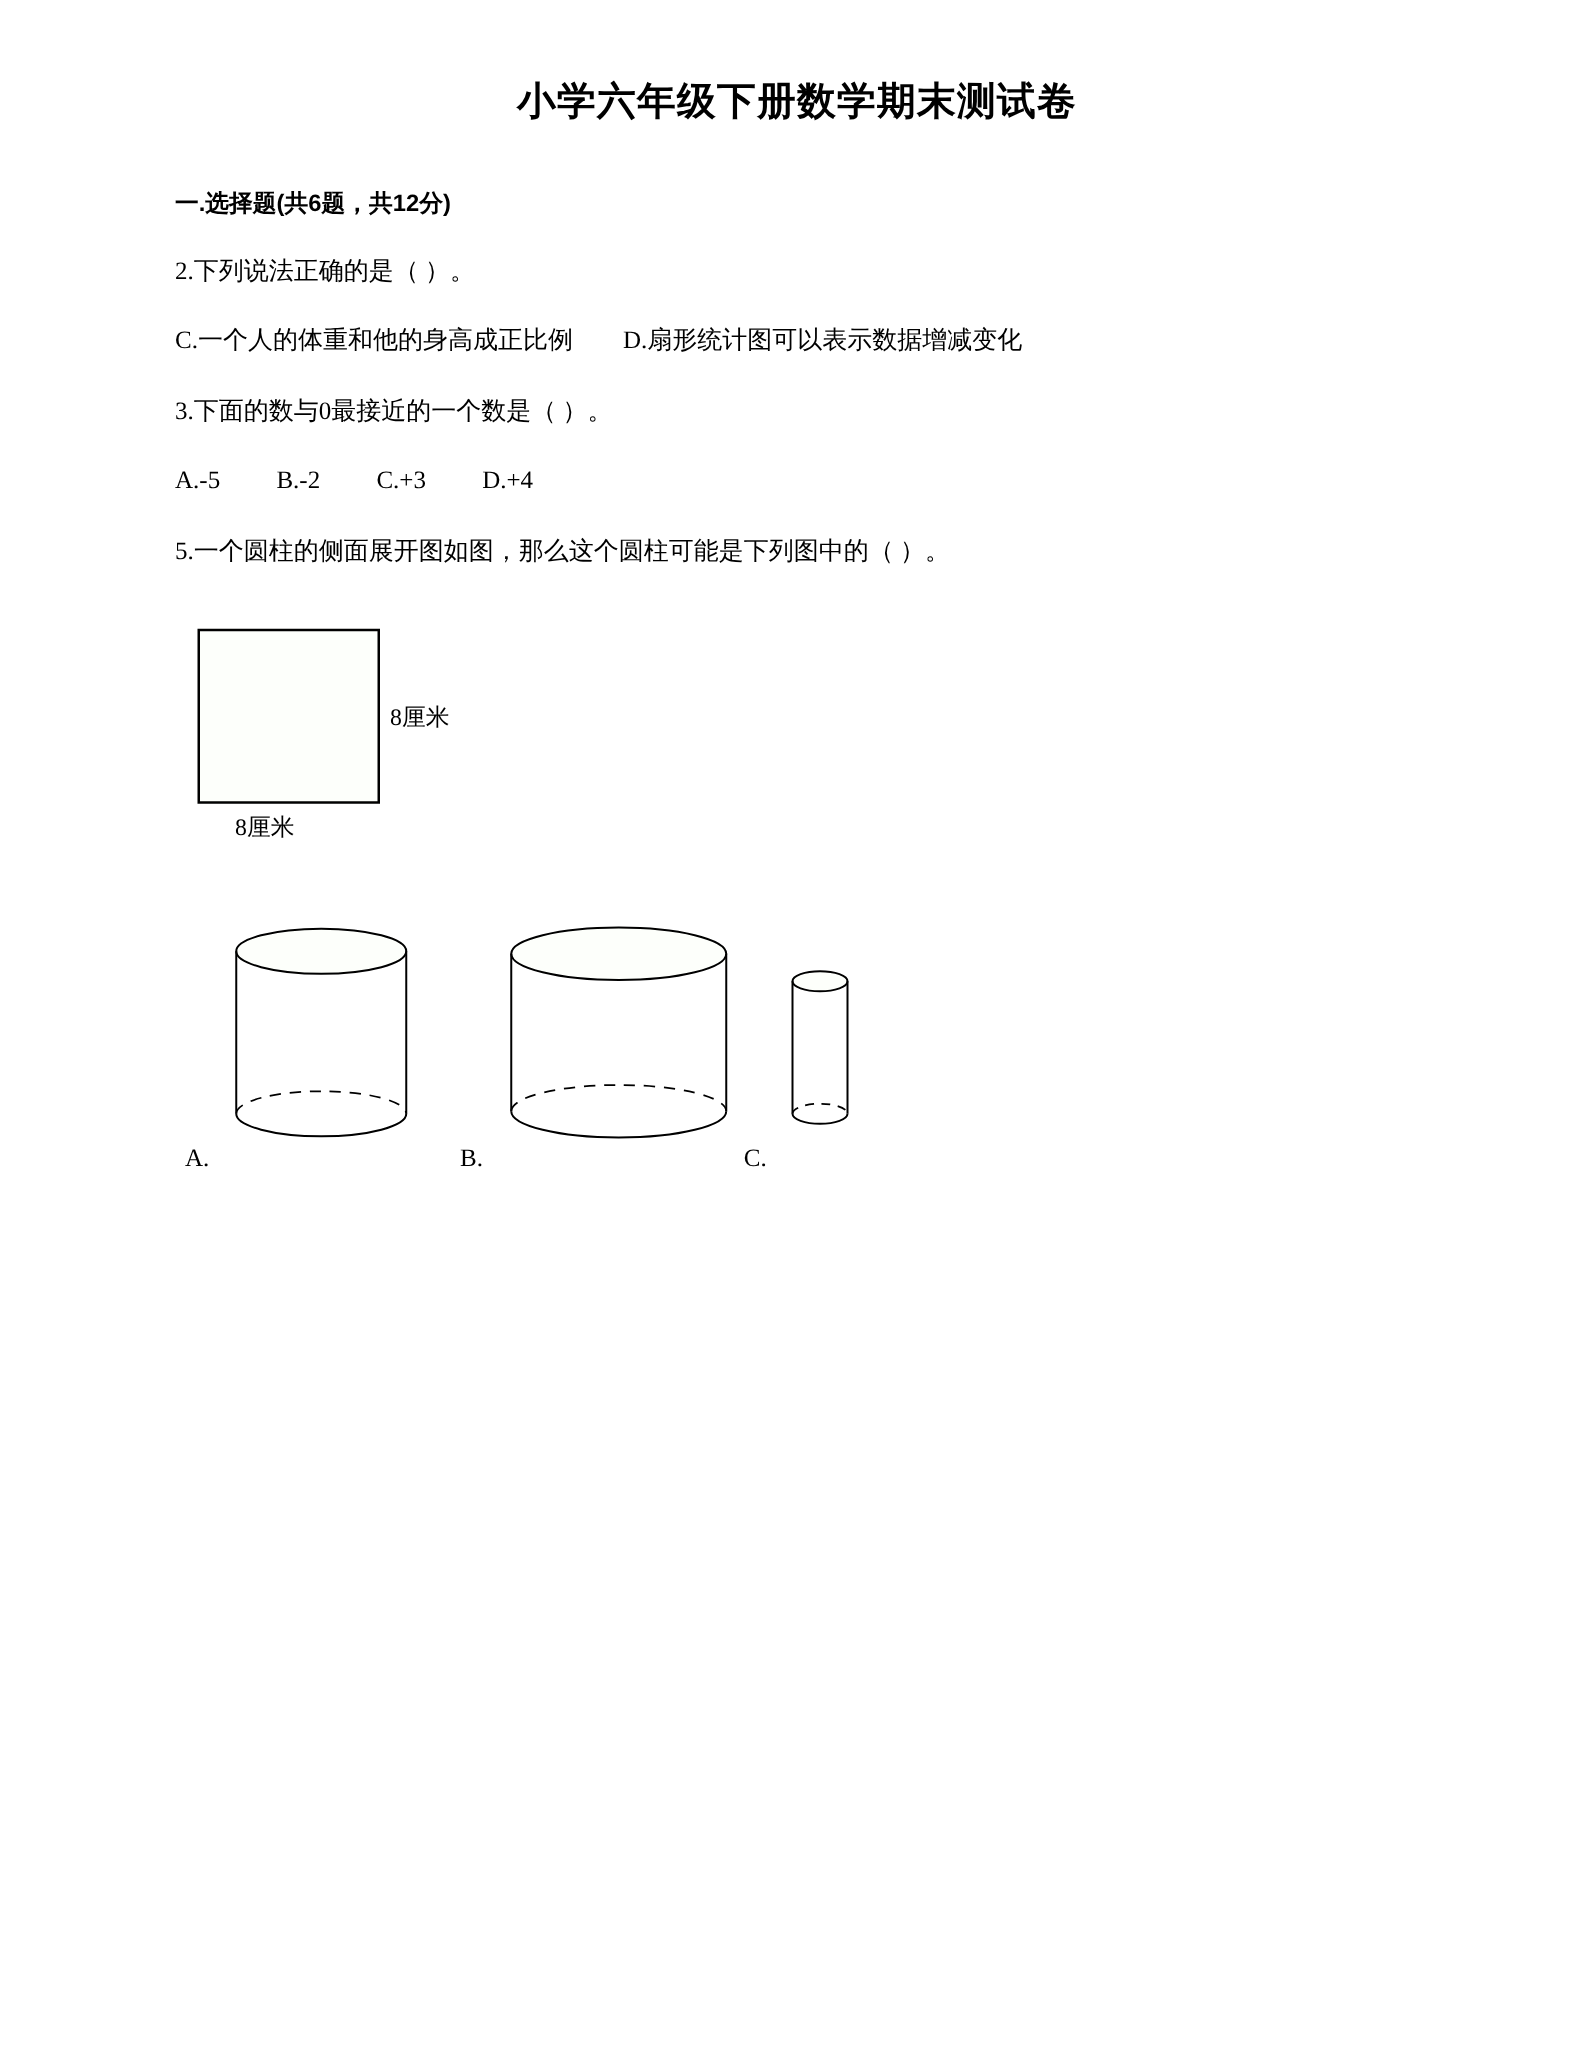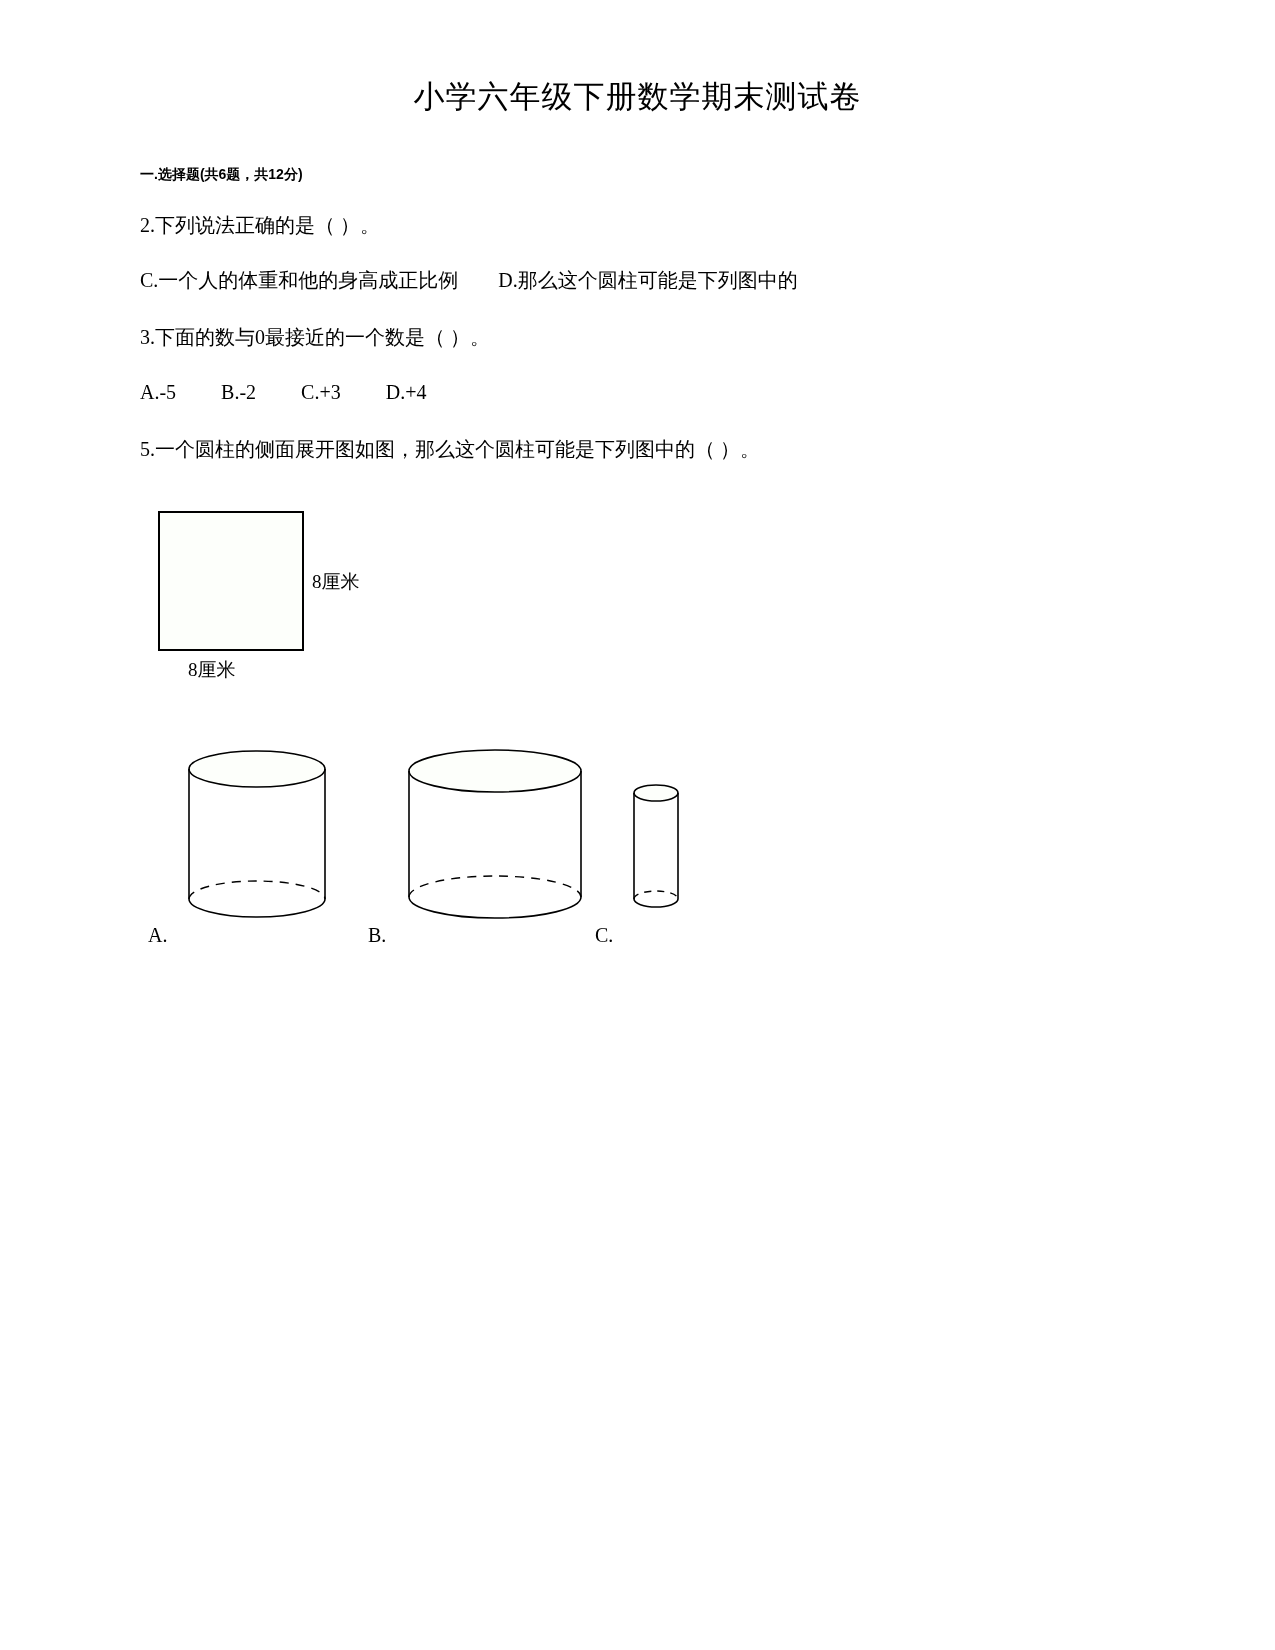--- a/index.html
+++ b/index.html
@@ -18,30 +18,30 @@
   .page {
     position: relative;
     width: 1275px;
     height: 1650px;
     box-sizing: border-box;
     padding: 0 140px;
   }
   .doc-title {
     text-align: center;
     font-family: "Liberation Sans", sans-serif;
-    font-weight: normal;
+    font-weight: bold;
     font-size: 31px;
     letter-spacing: 1px;
     margin: 0;
-    padding-top: 76px;
+    padding-top: 60px;
   }
   .section-heading {
     font-family: "Liberation Sans", sans-serif;
     font-weight: bold;
-    font-size: 14px;
+    font-size: 19px;
     margin: 48px 0 0 0;
   }
   .q-block {
     margin-top: 26px;
   }
   .q-text {
     font-size: 20px;
     line-height: 1.55;
     margin: 0;
   }
@@ -105,21 +105,21 @@
 
 <div class="page">
 
   <h1 class="doc-title">小学六年级下册数学期末测试卷</h1>
 
   <div class="section-heading">一.选择题(共6题，共12分)</div>
 
 
   <div class="q-block">
     <p class="q-text">2.下列说法正确的是（  ）。</p>
-    <p class="opt-line">C.一个人的体重和他的身高成正比例        D.那么这个圆柱可能是下列图中的</p>
+    <p class="opt-line">C.一个人的体重和他的身高成正比例        D.扇形统计图可以表示数据增减变化</p>
   </div>
 
   <div class="q-block">
     <p class="q-text">3.下面的数与0最接近的一个数是（  ）。</p>
     <p class="opt-line">A.-5         B.-2         C.+3         D.+4</p>
   </div>
 
 
   <div class="q-block">
     <p class="q-text">5.一个圆柱的侧面展开图如图，那么这个圆柱可能是下列图中的（  ）。</p>

